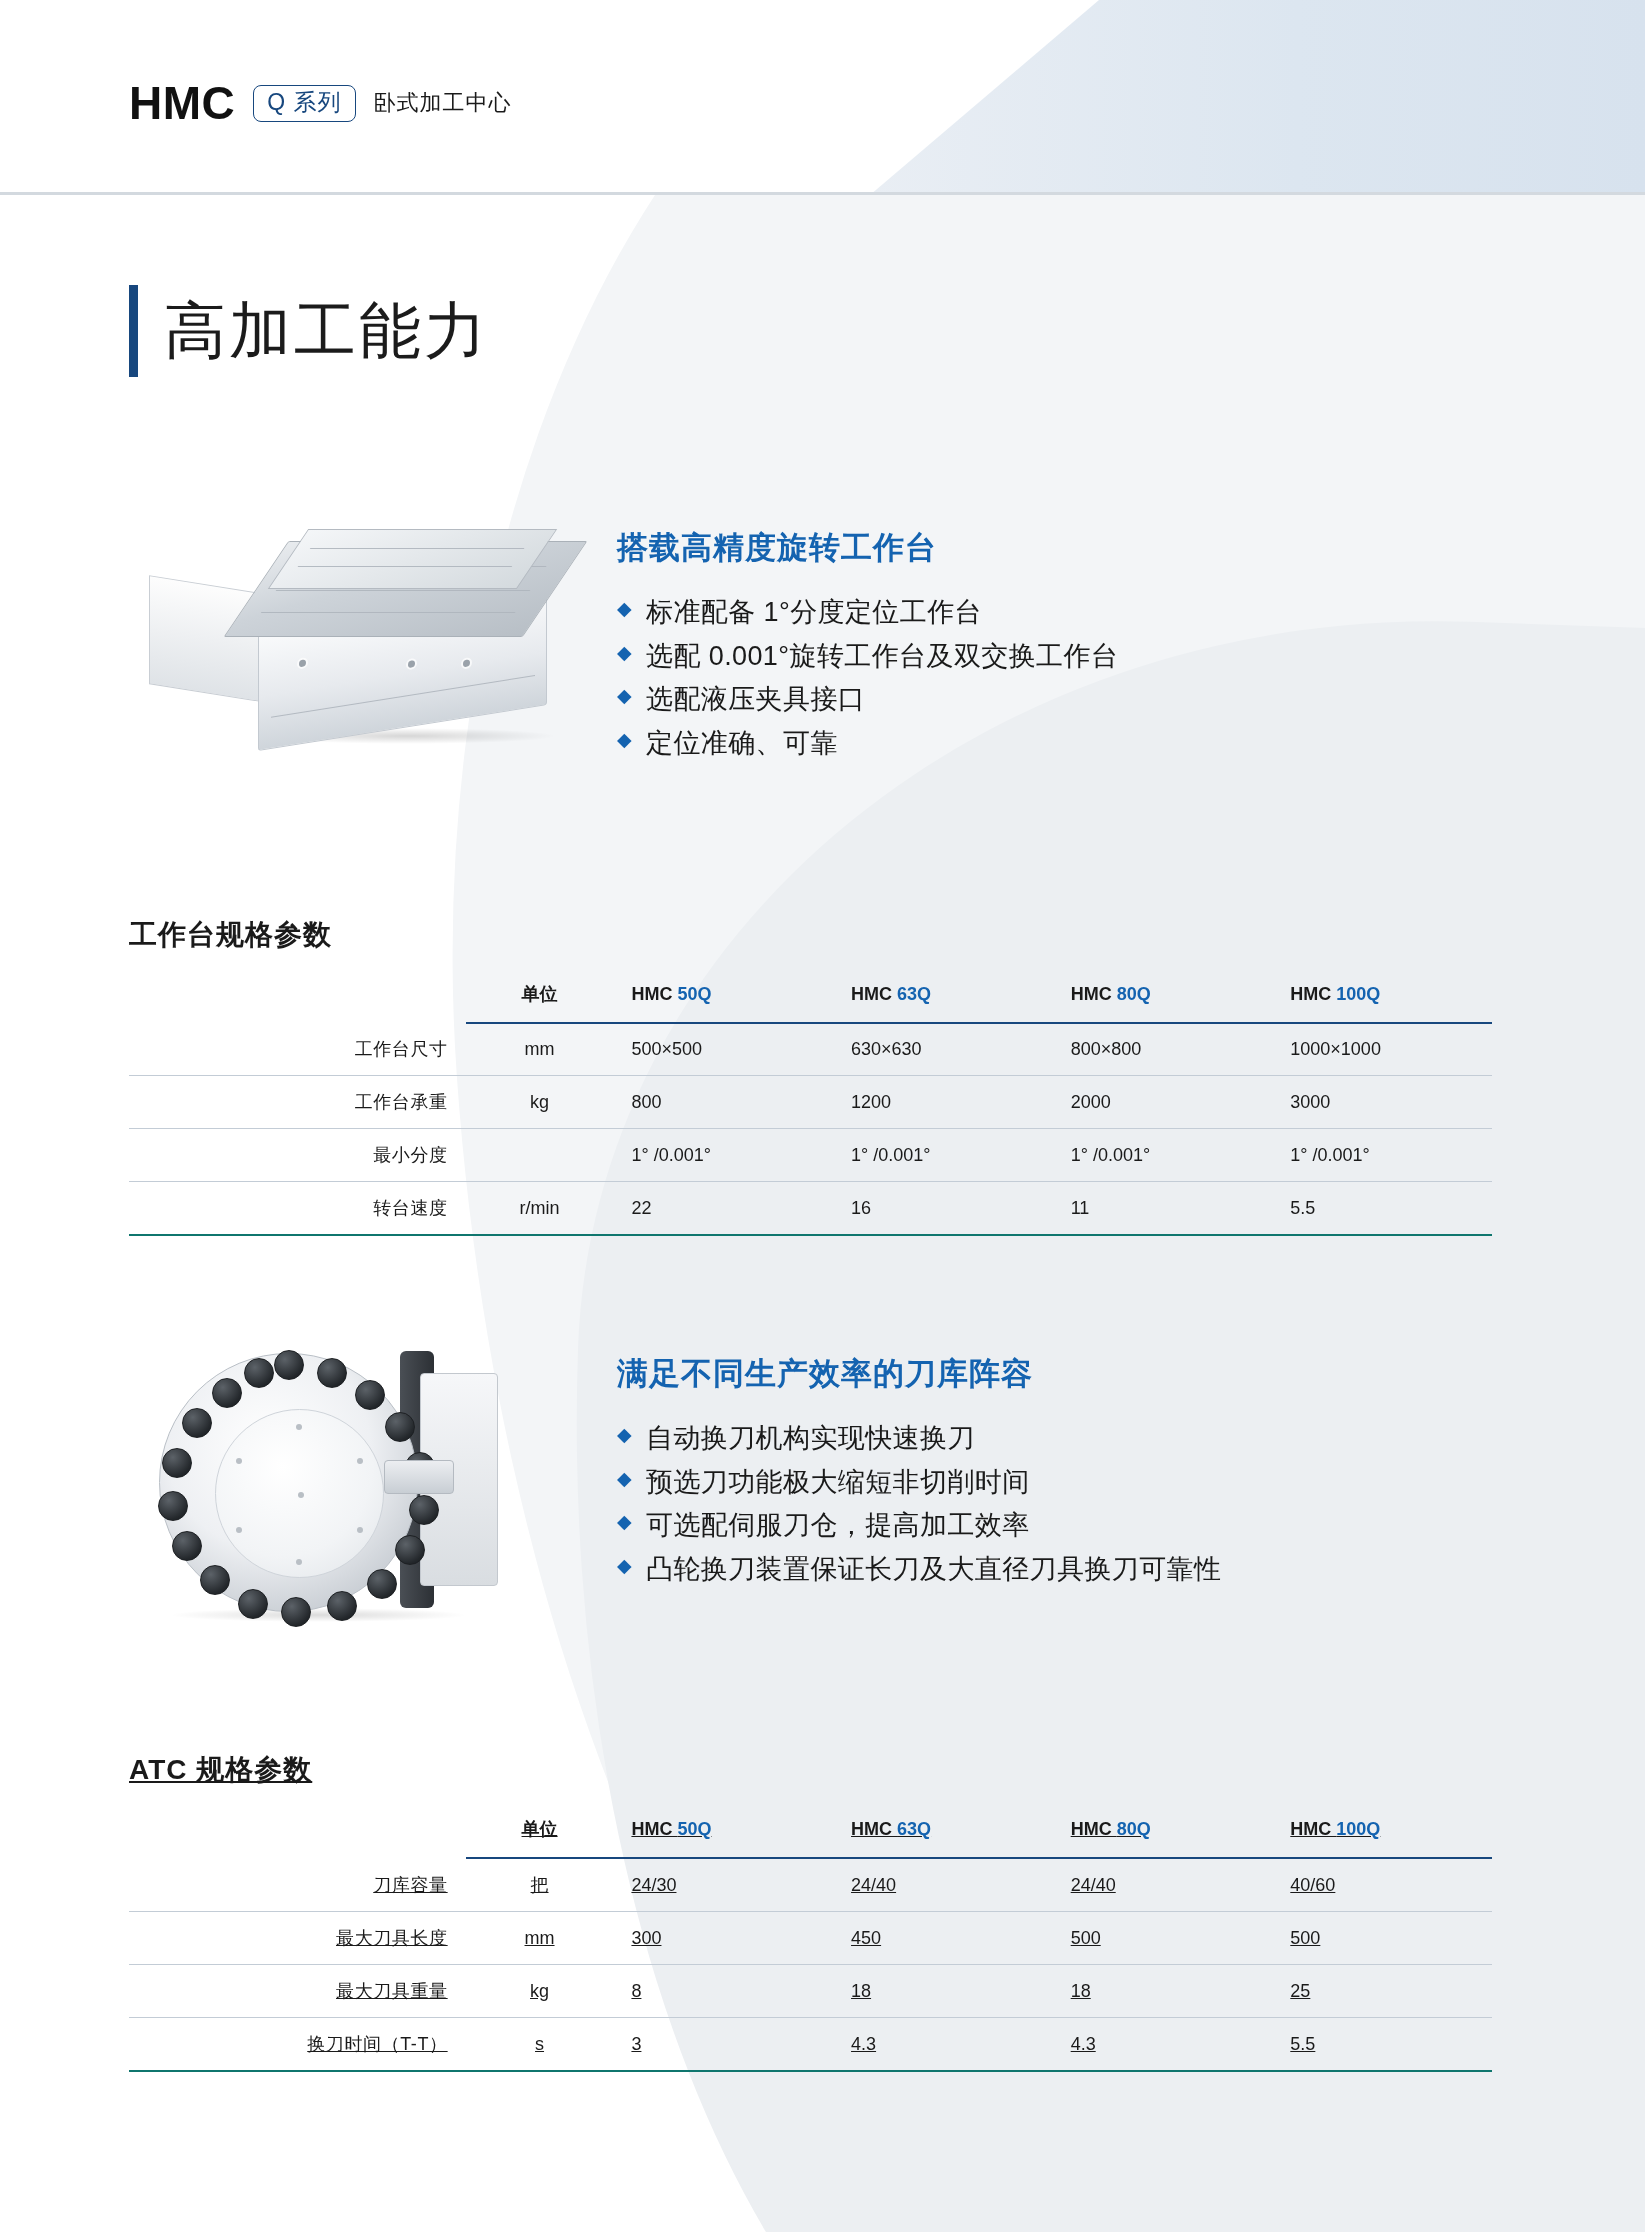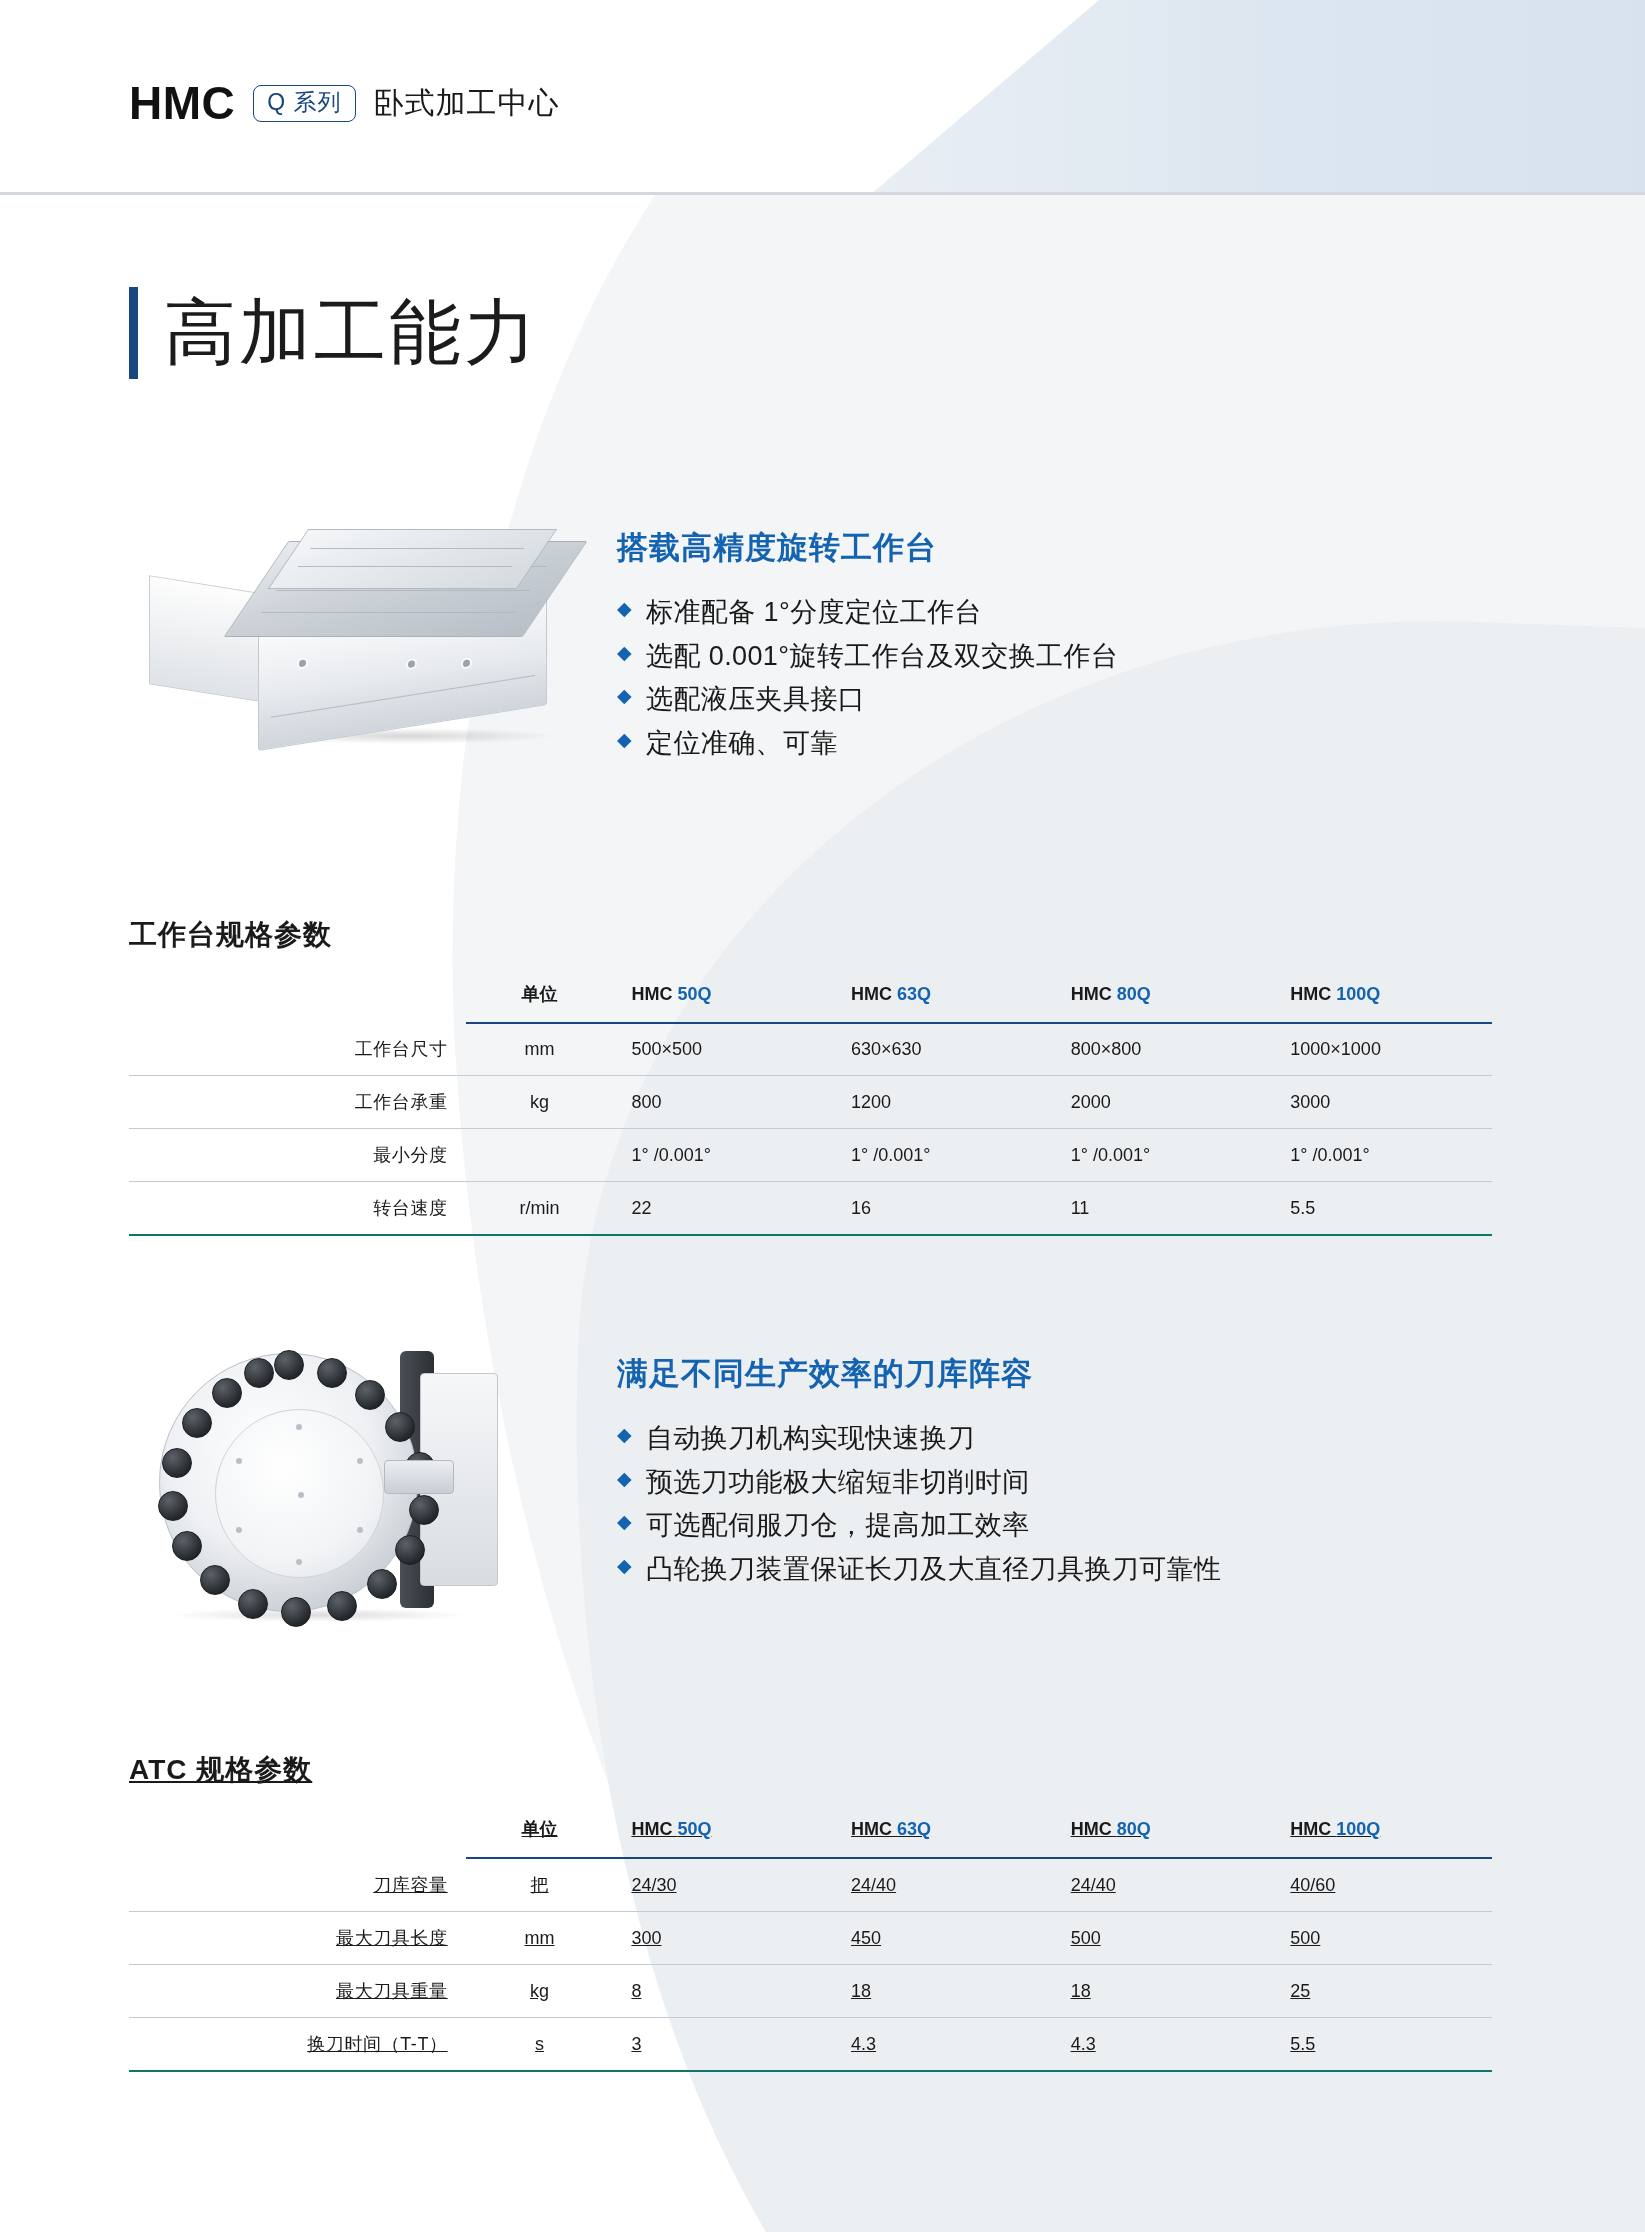--- a/index.html
+++ b/index.html
@@ -85,42 +85,42 @@
   .series-chip {
     border: 1.6px solid #17477e;
     border-radius: 8px;
     padding: 5px 13px 7px;
     font-size: 23px;
     color: #17477e;
     letter-spacing: 1px;
     line-height: 1;
   }
   .header-sub {
-    font-size: 30px;
+    font-size: 22px;
     color: #1a1a1a;
     letter-spacing: 1px;
   }
 
   
   .section-title {
     position: absolute;
     left: 129px;
     top: 285px;
     display: flex;
     align-items: center;
     gap: 26px;
     z-index: 3;
   }
   .title-bar {
     width: 9px;
     height: 92px;
     background: #17477e;
   }
   .title-text {
-    font-size: 72px;
+    font-size: 62px;
     font-weight: 500;
     letter-spacing: 3px;
     color: #1b1b1b;
   }
 
   
   .feature { position: absolute; z-index: 3; }
   .feature-1 { left: 119px; top: 517px; width: 1413px; }
   .feature-2 { left: 119px; top: 1343px; width: 1413px; }
 

